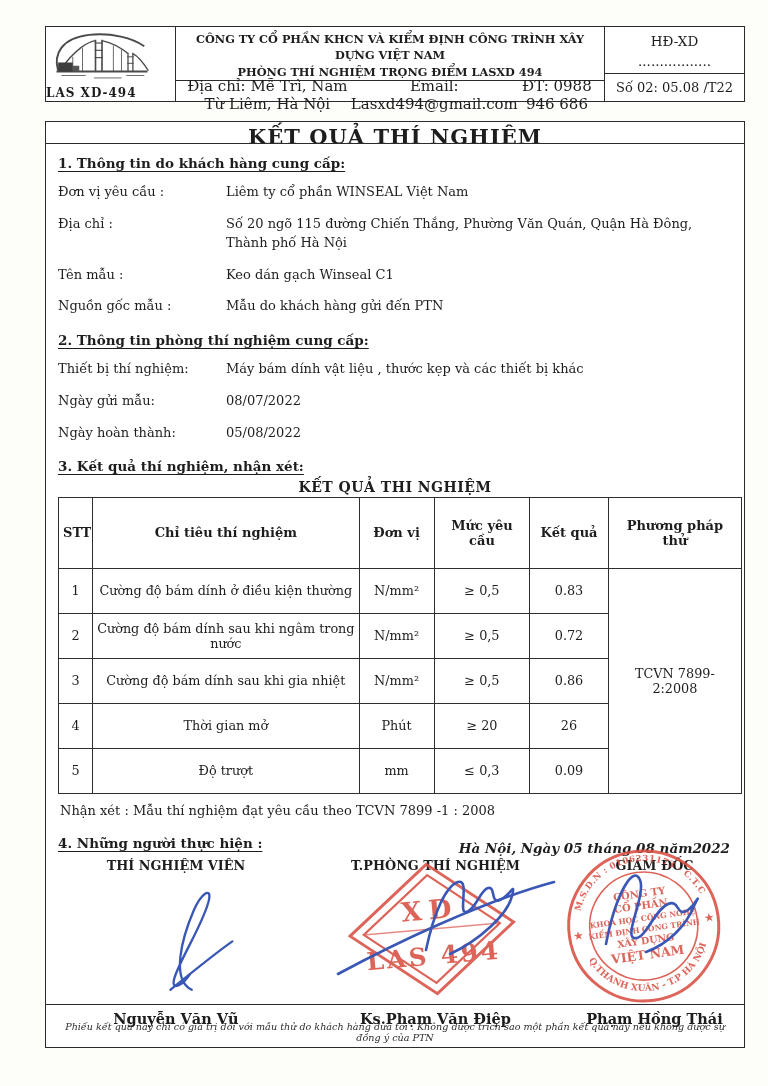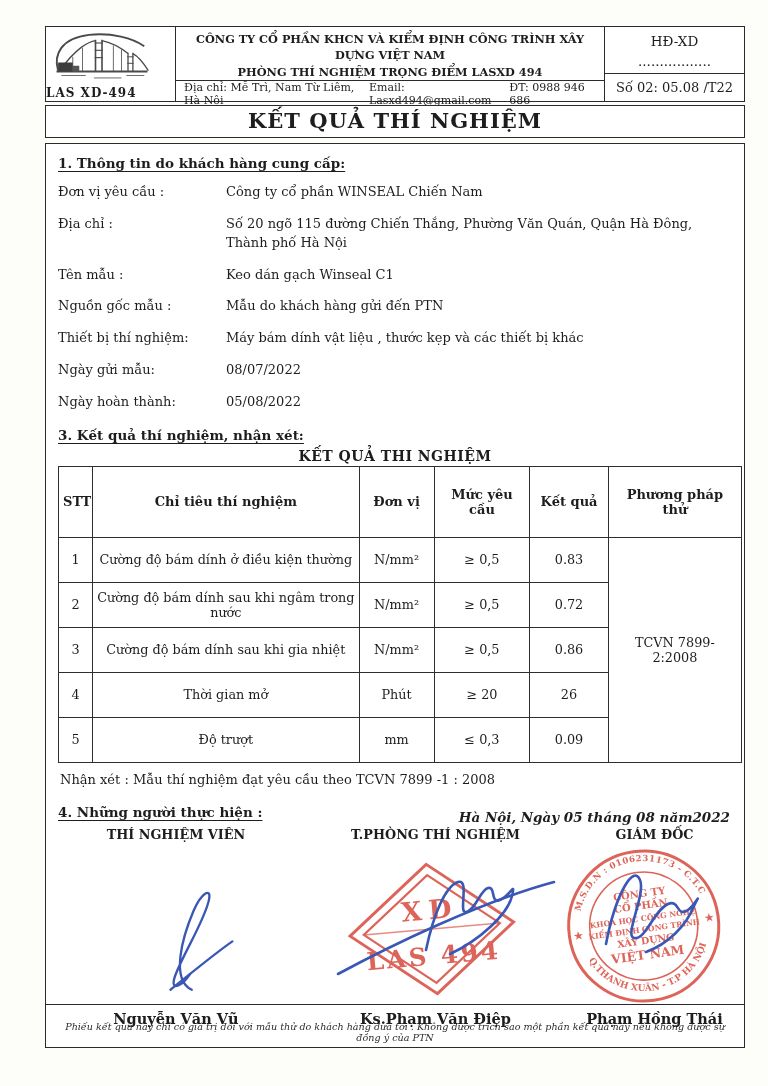--- a/index.html
+++ b/index.html
@@ -6,26 +6,26 @@
   .page{
     position:relative;width:768px;height:1086px;background:#fdfdfa;
     font-family:"DejaVu Serif","Liberation Serif",serif;color:#1d1d1d;overflow:hidden;
   }
   
   .header-box{position:absolute;left:45px;top:26px;width:700px;height:76px;border:1.7px solid #2b2b2b;display:flex;box-sizing:border-box;background:#fff;}
   .logo-cell{width:130px;border-right:1.7px solid #2b2b2b;display:flex;flex-direction:column;align-items:flex-start;justify-content:flex-end;padding:2px 0 0;box-sizing:border-box;}
   .logo-text{font-weight:bold;font-size:12px;letter-spacing:1px;line-height:1;margin:1px 0 2px;}
   .mid-cell{flex:1;display:flex;flex-direction:column;box-sizing:border-box;}
   .company{flex:1;border-bottom:1.7px solid #2b2b2b;text-align:center;font-weight:bold;font-size:11.3px;line-height:1.45;padding-top:4px;}
-  .contact{height:27px;display:flex;align-items:center;justify-content:space-between;font-size:11px;padding:0 8px;}
+  .contact{height:27px;display:flex;align-items:center;justify-content:space-between;font-size:15px;padding:0 8px;text-align:center;}
   .right-cell{width:140px;border-left:1.7px solid #2b2b2b;display:flex;flex-direction:column;box-sizing:border-box;}
   .doc-code{flex:1;border-bottom:1.7px solid #2b2b2b;text-align:center;font-size:13.5px;padding-top:4px;line-height:1.5;}
   .doc-num{height:27px;display:flex;align-items:center;justify-content:center;font-size:13px;}
   
-  .title-box{position:absolute;left:45px;top:105px;width:700px;height:33px;border:1.8px solid #2b2b2b;box-sizing:border-box;text-align:center;font-size:21px;font-weight:bold;letter-spacing:1px;line-height:30px;background:#fff;}
+  .title-box{position:absolute;left:45px;top:121px;width:700px;height:33px;border:1.8px solid #2b2b2b;box-sizing:border-box;text-align:center;font-size:21px;font-weight:bold;letter-spacing:1px;line-height:30px;background:#fff;}
   
   .main-box{position:absolute;left:45px;top:143px;width:700px;height:905px;border:1.8px solid #2b2b2b;box-sizing:border-box;background:#fff;}
   .main-inner{padding:8px 12px 0;}
   .sec-heading{font-size:13.5px;font-weight:bold;text-decoration:underline;text-underline-offset:3px;margin:3px 0 12px;}
   .field-row{display:flex;margin-bottom:13px;font-size:13px;line-height:1.45;margin-top:8px;}
   .field-label{width:168px;flex:none;}
   .field-value{flex:1;}
   .sec2-h{margin-top:16px;}
   .sec3-h{margin-top:15px;margin-bottom:5px;}
   .tbl-caption{text-align:center;font-weight:bold;font-size:14px;margin:0 0 2px;letter-spacing:.5px;}
@@ -112,35 +112,36 @@
   </div>
 
   <div class="title-box">KẾT QUẢ THÍ NGHIỆM</div>
 
   <div class="main-box">
     <div class="main-inner">
       <div class="sec-heading">1. Thông tin do khách hàng cung cấp:</div>
 
       <div class="field-row">
         <span class="field-label">Đơn vị yêu cầu :</span>
-        <span class="field-value">Công ty cổ phần WINSEAL Chiến Nam</span>
+        <span class="field-value">Liêm ty cổ phần WINSEAL Việt Nam</span>
       </div>
       <div class="field-row">
         <span class="field-label">Địa chỉ :</span>
         <span class="field-value">Số 20 ngõ 115 đường Chiến Thắng, Phường Văn Quán, Quận Hà Đông, Thành phố Hà Nội</span>
       </div>
       <div class="field-row">
         <span class="field-label">Tên mẫu :</span>
         <span class="field-value">Keo dán gạch Winseal C1</span>
       </div>
       <div class="field-row">
         <span class="field-label">Nguồn gốc mẫu :</span>
         <span class="field-value">Mẫu do khách hàng gửi đến PTN</span>
       </div>
 
+      <div class="sec-heading sec2-h">2. Thông tin phòng thí nghiệm cung cấp:</div>
 
       <div class="field-row">
         <span class="field-label">Thiết bị thí nghiệm:</span>
         <span class="field-value">Máy bám dính vật liệu , thước kẹp và các thiết bị khác</span>
       </div>
       <div class="field-row">
         <span class="field-label">Ngày gửi mẫu:</span>
         <span class="field-value">08/07/2022</span>
       </div>
       <div class="field-row">

